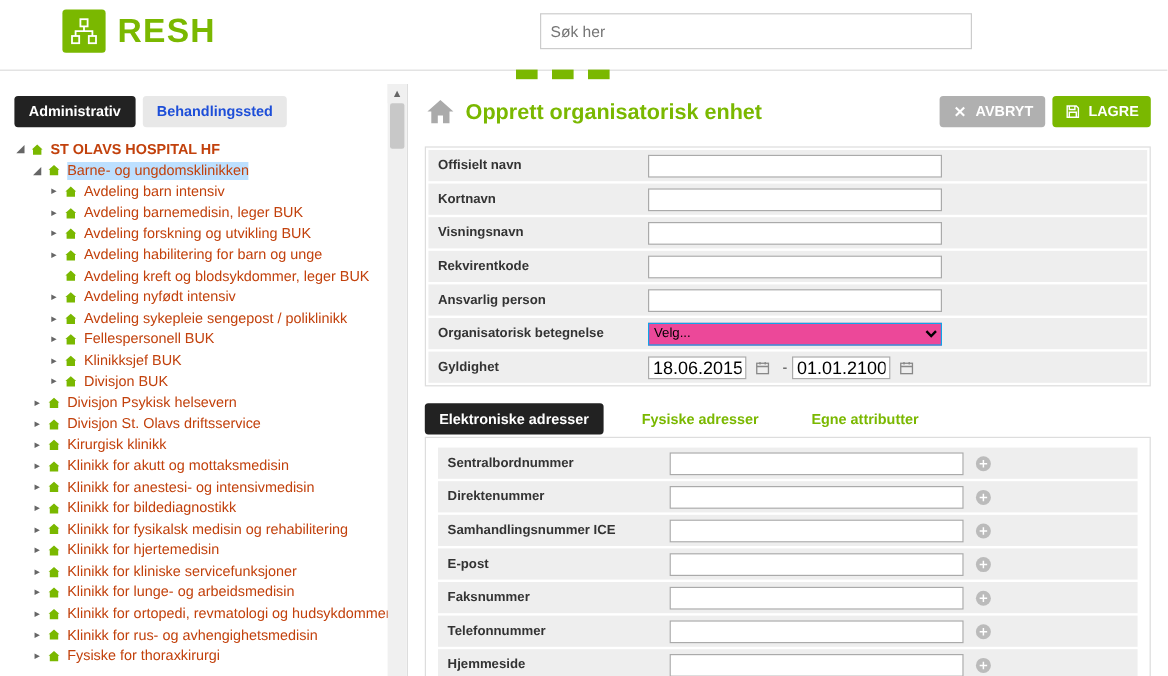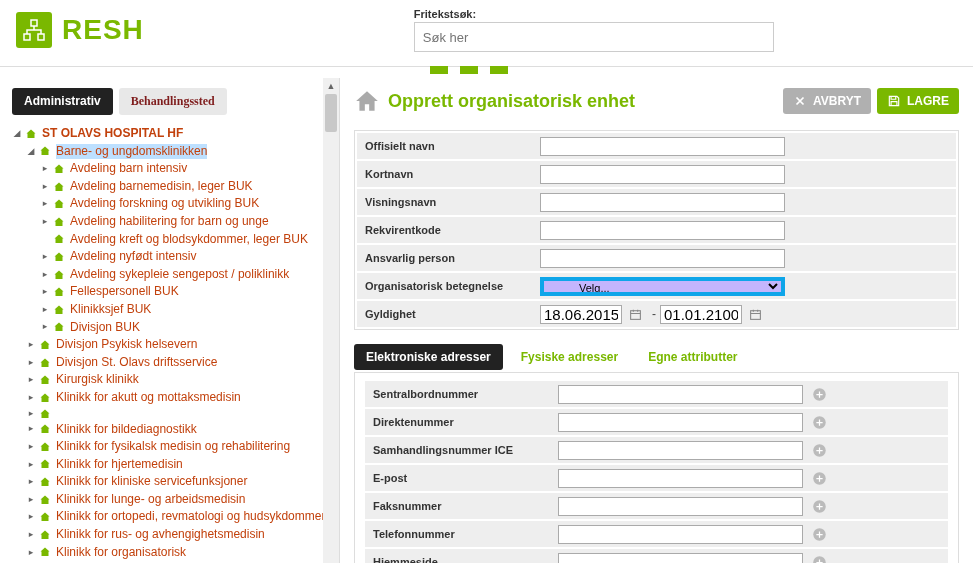--- a/index.html
+++ b/index.html
@@ -1,35 +1,35 @@
 <!DOCTYPE html>
 <html><head>
 <meta charset="utf-8">
 <style>
 * { box-sizing: border-box; margin: 0; padding: 0; }
 body { font-family: Arial, sans-serif; font-size: 12px; color: #333; background: #fff; width: 973px; }
-.header { display: flex; align-items: center; padding: 8px 16px 14px; }
+.header { display: flex; align-items: center; padding: 8px 16px 14px; margin-left: 36px; }
 .logo-box { width: 36px; height: 36px; background: #7ab800; border-radius: 3px; display: flex; align-items: center; justify-content: center; margin-right: 10px; }
 .logo-box svg { width: 24px; height: 24px; }
 .logo-text { font-size: 28px; font-weight: bold; color: #7ab800; letter-spacing: 1px; }
 .search-area { margin-left: 270px; }
 .search-label { font-size: 11px; font-weight: bold; color: #333; display: block; margin-bottom: 2px; }
 .search-input { width: 360px; height: 30px; border: 1px solid #ccc; padding: 0 8px; font-size: 13px; color: #888; }
 .topbar { height: 12px; border-top: 1px solid #ddd; background: #fff; position: relative; }
 .topbar-marks { position: absolute; left: 430px; top: -1px; display: flex; gap: 12px; }
 .topbar-marks span { width: 18px; height: 8px; background: #7ab800; display: block; }
 .content { display: flex; }
 .sidebar { width: 340px; border-right: 1px solid #ddd; padding: 10px 0 10px 12px; position: relative; }
 .scroll-track { position: absolute; right: 0; top: 0; bottom: 0; width: 16px; background: #f0f0f0; }
 .scroll-up, .scroll-down { height: 16px; background: #f0f0f0; display: flex; align-items: center; justify-content: center; color: #666; font-size: 9px; }
 .scroll-thumb { position: absolute; top: 16px; left: 2px; right: 2px; height: 38px; background: #c8c8c8; border-radius: 2px; }
 .tabs { display: flex; gap: 6px; margin-bottom: 10px; }
 .tab { padding: 6px 12px; border-radius: 3px; font-size: 12px; cursor: pointer; font-weight: bold; }
 .tab.active { background: #222; color: #fff; }
-.tab.inactive { background: #e8e8e8; color: #7f1d1d; font-family: Liberation Serif, serif; }
+.tab.inactive { background: #e8e8e8; color: #1d4ed8; }
 .tree { font-size: 12px; line-height: 1.3; padding-right: 18px; }
 .tree-row { display: flex; align-items: center; padding: 1px 0; white-space: nowrap; cursor: pointer; }
 .tree-toggle { width: 10px; text-align: center; color: #666; font-size: 9px; margin-right: 2px; flex-shrink: 0; }
 .tree-icon { width: 14px; height: 12px; margin-right: 4px; flex-shrink: 0; display: inline-flex; align-items: center; justify-content: center; }
 .tree-icon svg { width: 12px; height: 12px; fill: #7ab800; }
 .tree-label { color: #c2410c; }
 .tree-label.root { font-weight: bold; }
 .tree-label.selected { background: #bde0ff; }
 .main { flex: 1; padding: 10px 14px; }
 .main-header { display: flex; align-items: center; margin-bottom: 16px; }
@@ -38,26 +38,26 @@
 .main-title { font-size: 18px; font-weight: bold; color: #7ab800; flex: 1; }
 .btn { display: inline-flex; align-items: center; padding: 6px 10px; border-radius: 3px; color: #fff; font-weight: bold; font-size: 12px; cursor: pointer; margin-left: 6px; }
 .btn-cancel { background: #b0b0b0; }
 .btn-save { background: #7ab800; }
 .btn svg { width: 14px; height: 14px; margin-right: 6px; fill: #fff; }
 .form { border: 1px solid #ddd; padding: 2px; margin-bottom: 14px; }
 .form-row { display: flex; align-items: center; background: #eee; margin-bottom: 2px; padding: 3px 8px; min-height: 26px; }
 .form-row:last-child { margin-bottom: 0; }
 .form-label { width: 175px; font-weight: bold; font-size: 11px; color: #333; }
 .form-input { width: 245px; height: 19px; border: 1px solid #aaa; background: #fff; font-size: 11px; padding: 0 3px; }
-.form-select { width: 245px; height: 19px; border: 4px solid #0ea5e9; background: #c4b5fd; font-size: 11px; padding-left: 31px; }
+.form-select { width: 245px; height: 19px; border: 1px solid #0ea5e9; background: #ec4899; font-size: 11px; }
 .date-input { width: 82px; height: 19px; border: 1px solid #aaa; background: #fff; font-size: 15px; text-align: left; padding: 0 3px; }
 .cal-icon { width: 14px; height: 14px; margin: 0 6px; display: inline-flex; align-items: center; justify-content: center; cursor: pointer; }
 .cal-icon svg { width: 13px; height: 13px; fill: #888; }
 .dash { margin: 0 4px; color: #444; }
-.subtabs { display: flex; gap: 6px; margin-bottom: 2px; }
+.subtabs { display: flex; gap: 20px; margin-bottom: 2px; }
 .subtab { padding: 6px 12px; border-radius: 3px; font-size: 12px; font-weight: bold; cursor: pointer; }
 .subtab.active { background: #222; color: #fff; }
 .subtab.inactive { background: #fff; color: #7ab800; }
 .subform { border: 1px solid #ddd; padding: 8px 10px; }
 .subform-row { display: flex; align-items: center; background: #eee; margin-bottom: 2px; padding: 3px 8px; min-height: 26px; }
 .subform-label { width: 185px; font-weight: bold; font-size: 11px; }
 .subform-input { width: 245px; height: 19px; border: 1px solid #aaa; background: #fff; }
 .add-icon { width: 16px; height: 16px; margin-left: 8px; display: inline-flex; align-items: center; justify-content: center; cursor: pointer; }
 .add-icon svg { width: 15px; height: 15px; fill: #bbb; }
 </style>
@@ -68,21 +68,20 @@
   <div class="logo-box">
     <svg viewBox="0 0 24 24">
         <rect x="9" y="2" width="6" height="6" fill="none" stroke="#fff" stroke-width="1.5"></rect>
         <rect x="2" y="16" width="6" height="6" fill="none" stroke="#fff" stroke-width="1.5"></rect>
         <rect x="16" y="16" width="6" height="6" fill="none" stroke="#fff" stroke-width="1.5"></rect>
         <path d="M12 8 V12 M5 16 V12 H19 V16" fill="none" stroke="#fff" stroke-width="1.5"></path>
       </svg>
   </div>
   <div class="logo-text">RESH</div>
   <div class="search-area">
-    <label class="search-label">Fritekstsøk:</label>
     <input class="search-input" placeholder="Søk her" style="">
   </div>
 </div>
 
 <div class="topbar">
     <div class="topbar-marks">
       <span></span>
       <span></span>
       <span></span>
     </div>
@@ -244,20 +243,21 @@
           </span>
           <span class="tree-label">Klinikk for akutt og mottaksmedisin</span>
         </div>
         <div class="tree-row" style="padding-left: 14px;">
           <span class="tree-toggle">▸</span>
           <span class="tree-icon">
             <svg viewBox="0 0 24 24">
               <path d="M12 3 L3 11 H5 V20 H19 V11 H21 Z"></path>
             </svg>
           </span>
+          <span class="tree-label">Klinikk for anestesi- og intensivmedisin</span>
         </div>
         <div class="tree-row" style="padding-left: 14px;">
           <span class="tree-toggle">▸</span>
           <span class="tree-icon">
             <svg viewBox="0 0 24 24">
               <path d="M12 3 L3 11 H5 V20 H19 V11 H21 Z"></path>
             </svg>
           </span>
           <span class="tree-label">Klinikk for bildediagnostikk</span>
         </div>
@@ -315,21 +315,21 @@
           </span>
           <span class="tree-label">Klinikk for rus- og avhengighetsmedisin</span>
         </div>
         <div class="tree-row" style="padding-left: 14px;">
           <span class="tree-toggle">▸</span>
           <span class="tree-icon">
             <svg viewBox="0 0 24 24">
               <path d="M12 3 L3 11 H5 V20 H19 V11 H21 Z"></path>
             </svg>
           </span>
-          <span class="tree-label">Klinikk for organisatorisk</span>
+          <span class="tree-label">Fysiske for thoraxkirurgi</span>
         </div>
       </div>
   </div>
 
   <div class="main">
     <div class="main-header">
       <span class="main-title-icon">
         <svg viewBox="0 0 24 24">
             <path d="M12 3 L2 12 H5 V21 H10 V15 H14 V21 H19 V12 H22 Z"></path>
           </svg>

